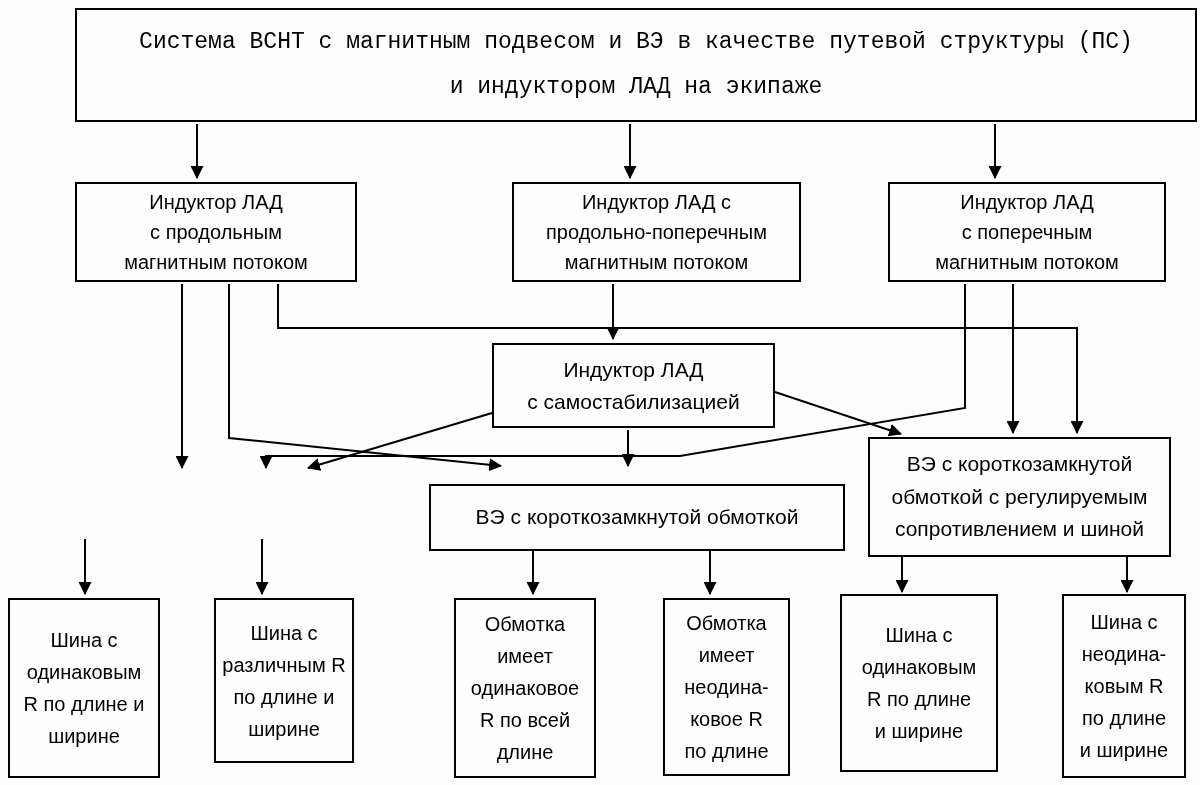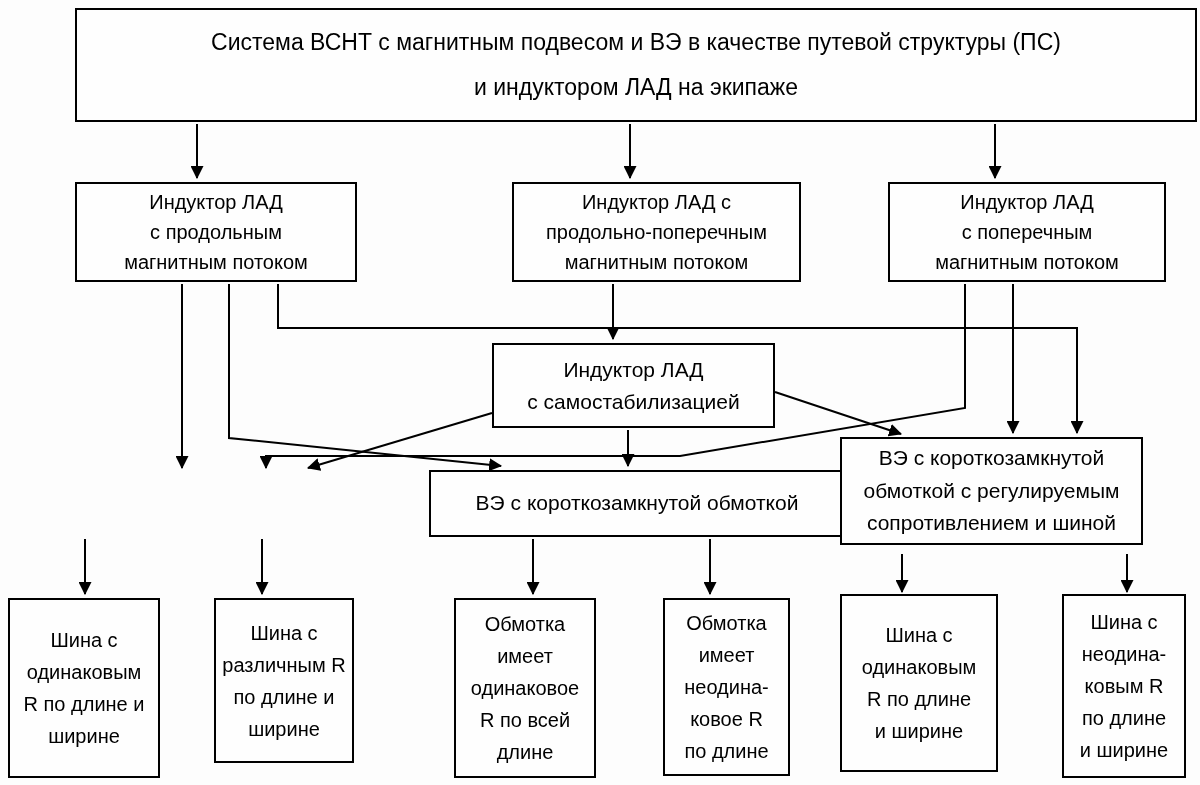--- a/index.html
+++ b/index.html
@@ -6,21 +6,21 @@
   .canvas{
     position:relative;width:1200px;height:785px;background:#fdfdfd;
     font-family:"Liberation Sans", sans-serif;color:#000;overflow:hidden;
   }
   .node{
     position:absolute;border:2px solid #000;background:#fefefe;
     display:flex;align-items:center;justify-content:center;
     text-align:center;box-sizing:border-box;
   }
   .node-label{white-space:pre-line;width:100%;}
-  .lvl-title .node-label{font-size:23px;line-height:1.95;}
+  .lvl-title .node-label{font-size:23px;line-height:1.95;font-family:Liberation Mono, monospace;}
   .lvl-2 .node-label{font-size:20px;line-height:1.5;}
   .lvl-3 .node-label{font-size:21px;line-height:1.5;}
   .lvl-4 .node-label{font-size:21px;line-height:1.55;}
   .lvl-5 .node-label{font-size:20px;line-height:1.6;}
   svg.edges{position:absolute;left:0;top:0;width:1200px;height:785px;pointer-events:none;}
   svg.edges polyline, svg.edges line{fill:none;stroke:#000;stroke-width:2;}
 </style>
 </head>
 <body>
 
@@ -77,24 +77,24 @@
     <div class="node-label">Индуктор ЛАД
 с поперечным
 магнитным потоком</div>
   </div>
 
   <div class="node lvl-3" style="left:492px;top:343px;width:283px;height:85px">
     <div class="node-label">Индуктор ЛАД
 с самостабилизацией</div>
   </div>
 
-  <div class="node lvl-4" style="left:429px;top:470px;width:416px;height:67px">
+  <div class="node lvl-4" style="left:429px;top:484px;width:416px;height:67px">
     <div class="node-label">ВЭ с короткозамкнутой обмоткой</div>
   </div>
-  <div class="node lvl-4" style="left:840px;top:437px;width:303px;height:108px">
+  <div class="node lvl-4" style="left:868px;top:437px;width:303px;height:120px">
     <div class="node-label">ВЭ с короткозамкнутой
 обмоткой с регулируемым
 сопротивлением и шиной</div>
   </div>
 
   <div class="node lvl-5" style="left:8px;top:598px;width:152px;height:180px">
     <div class="node-label">Шина с
 одинаковым
 R по длине и
 ширине</div>

